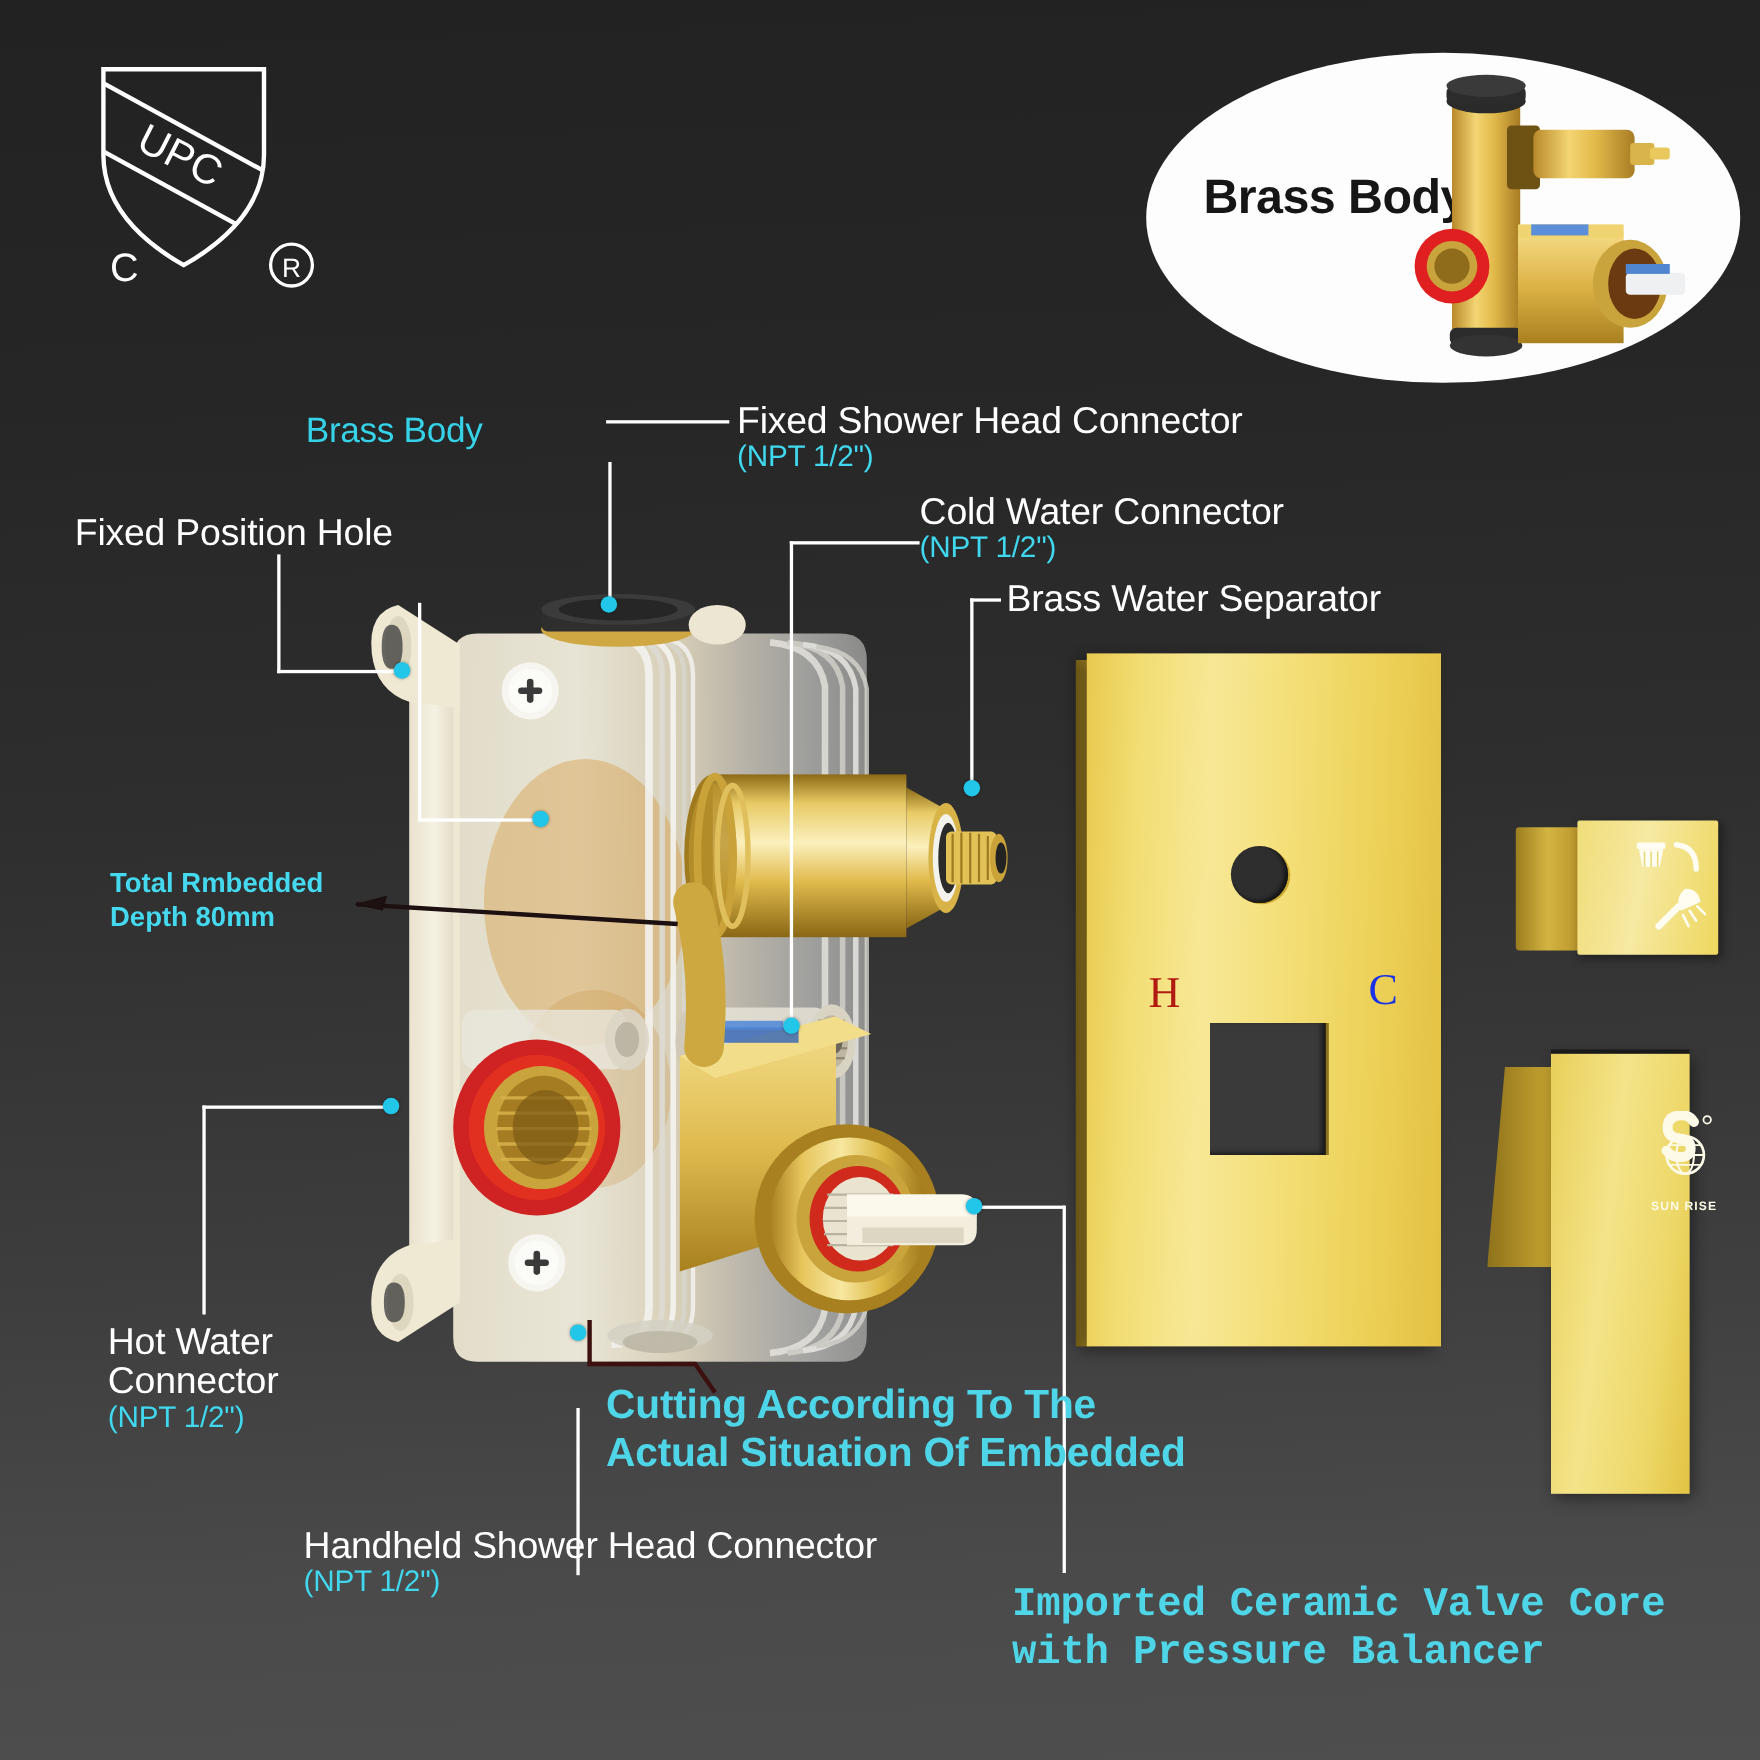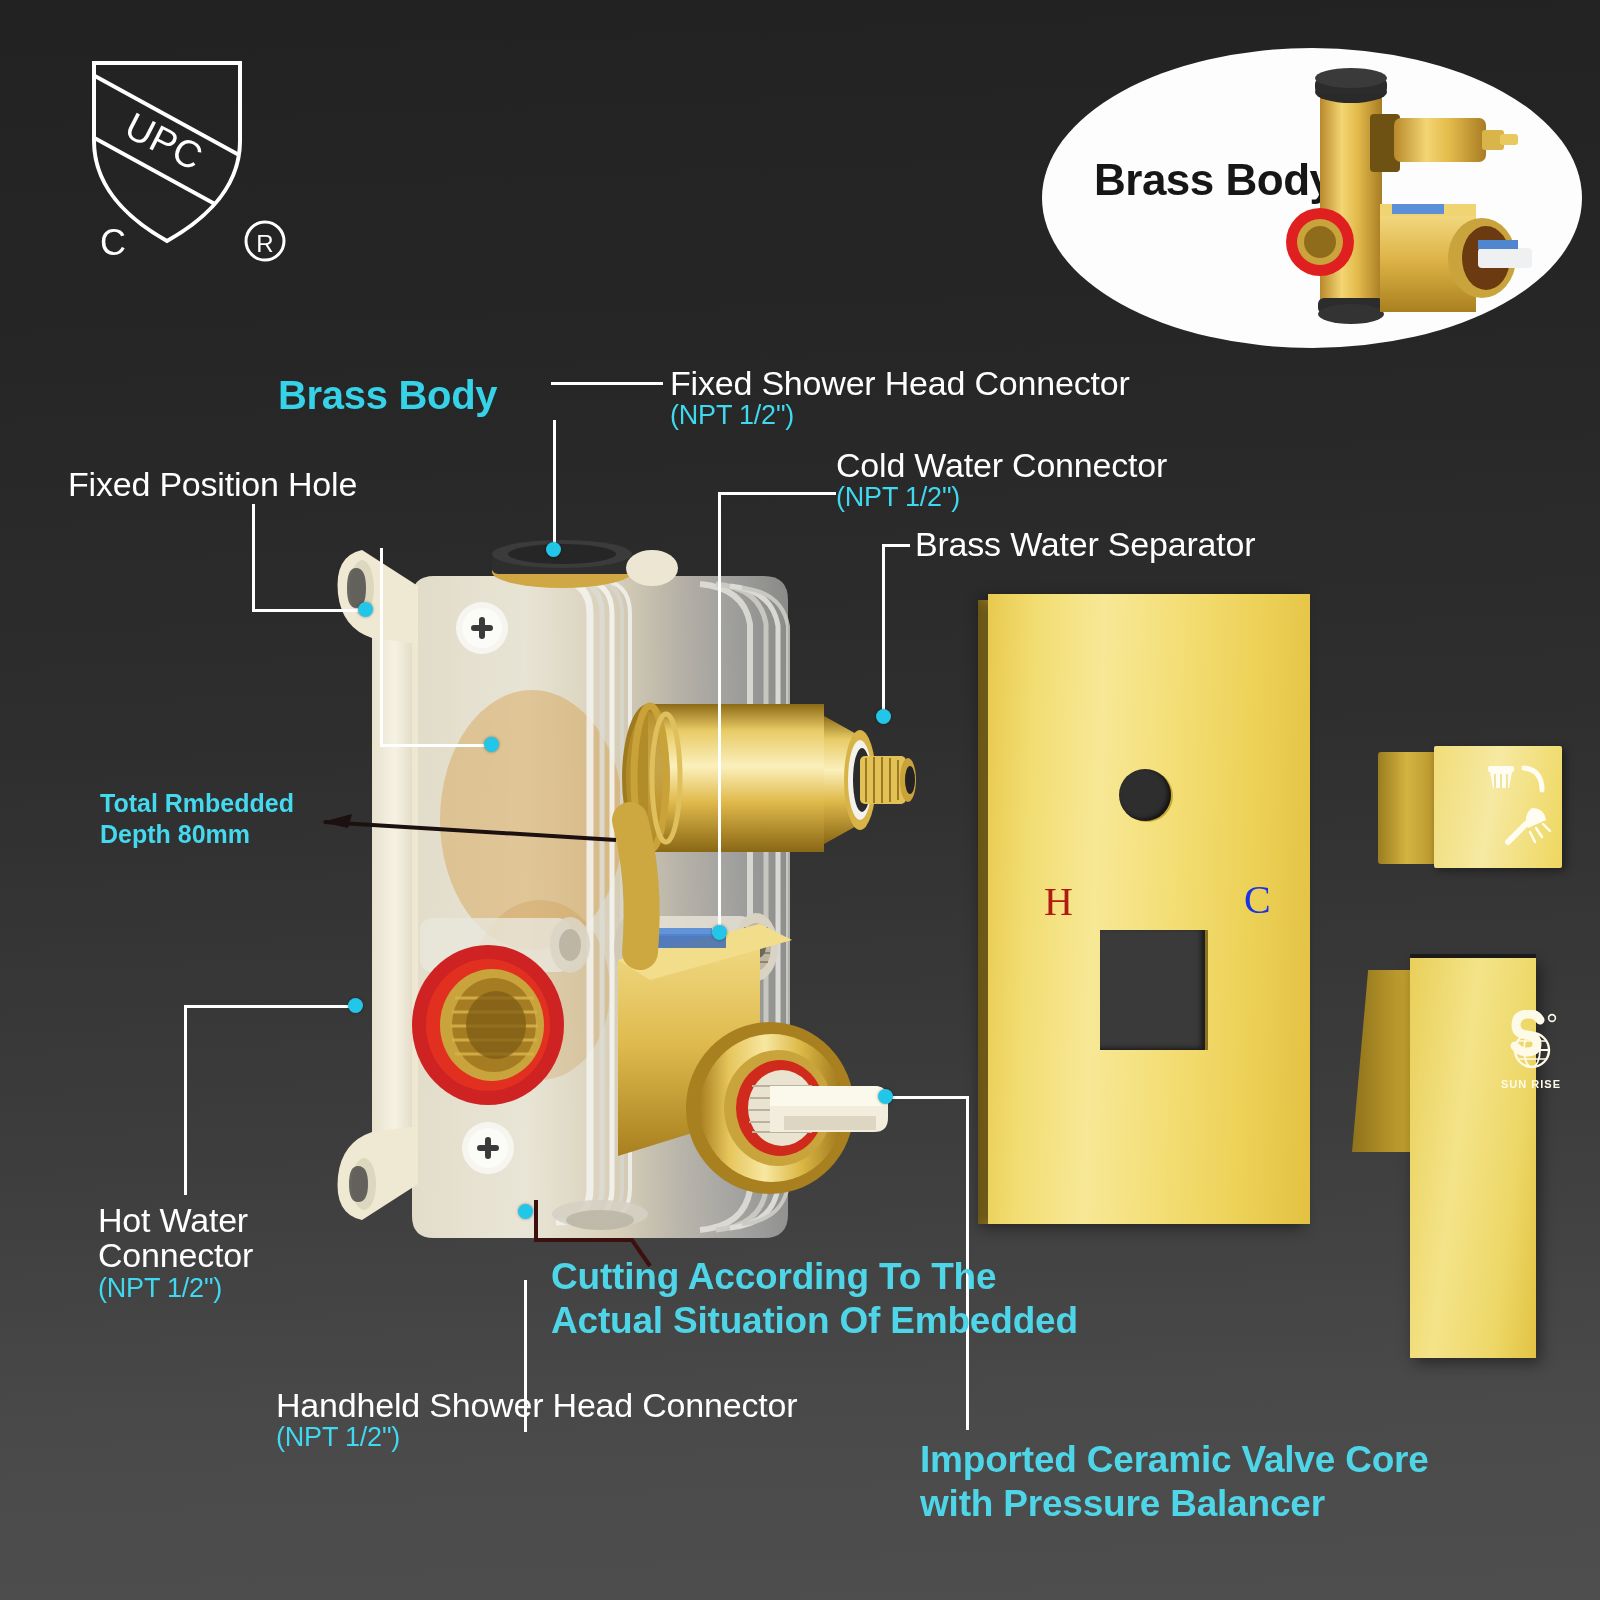--- a/index.html
+++ b/index.html
@@ -13,21 +13,21 @@
     background:linear-gradient(178deg,#222222 0%,#262626 22%,#2e2e2e 45%,#3d3d3d 70%,#4a4a4a 88%,#4e4e4e 100%);
     overflow:hidden;
   }
   
   .abs{position:absolute;}
   
   .lbl{position:absolute;white-space:nowrap;line-height:1.04;}
   .lbl .main{color:#ffffff;font-size:34px;font-weight:400;letter-spacing:-.2px;display:block;}
   .lbl .sub{color:#3fd8ef;font-size:27px;font-weight:400;letter-spacing:-.2px;display:block;}
   .lbl.cyanblock span{color:#4ed6e8;font-size:37px;font-weight:600;display:block;line-height:1.18;letter-spacing:-.2px;}
-  .lbl.bigcyan{color:#35d2e8;font-size:40px;font-weight:bold;letter-spacing:-.3px;}
+  .lbl.bigcyan{color:#35d2e8;font-size:32px;font-weight:normal;letter-spacing:-.3px;}
   .lbl.depth span{color:#45d9ef;font-size:25px;font-weight:600;display:block;line-height:1.22;}
   
   .ln{position:absolute;background:#ffffff;}
   .lnh{height:3px;}
   .lnv{width:3px;}
   .dot{position:absolute;width:15px;height:15px;border-radius:50%;background:#22c6e8;
        box-shadow:0 0 3px rgba(0,0,0,.4);}
   
   #upc{left:72px;top:55px;width:250px;height:225px;}
   
@@ -62,21 +62,21 @@
   
   #handle{left:1352px;top:952px;width:220px;height:412px;}
   .h-side{position:absolute;left:0;top:18px;width:62px;height:182px;
     background:linear-gradient(90deg,#8f721c,#caa832);
     clip-path:polygon(26% 0,100% 0,100% 100%,0 100%);}
   .h-face{position:absolute;left:58px;top:6px;width:126px;height:400px;
     background:linear-gradient(97deg,#e9cf5a,#f4e489 40%,#edd767 75%,#e2c343);
     box-shadow:4px 5px 14px rgba(0,0,0,.45);}
   .h-top{position:absolute;left:58px;top:2px;width:126px;height:8px;background:#1d1d1d;}
   .sunrise{position:absolute;left:88px;top:52px;width:66px;text-align:center;}
-  .sunrise .sr-txt{color:#fdfae8;font-size:11px;letter-spacing:1px;font-weight:bold;margin-top:2px;}
+  .sunrise .sr-txt{color:#fdfae8;font-size:11px;letter-spacing:1px;font-weight:bold;margin-top:14px;}
 </style>
 </head>
 <body>
 
 <div id="stage">
 
   <div class="abs" id="upc">
     <svg width="250" height="225" viewBox="0 0 250 225">
       <defs>
         <clipPath id="shclip">
@@ -438,18 +438,18 @@
   <div class="lbl cyanblock" style="left:551px;top:1255px;">
     <span>Cutting According To The</span>
     <span>Actual Situation Of Embedded</span>
   </div>
 
   <div class="lbl" style="left:276px;top:1388px;">
     <span class="main">Handheld Shower Head Connector</span>
     <span class="sub">(NPT 1/2")</span>
   </div>
 
-  <div class="lbl cyanblock" style="left:920px;top:1438px;">
+  <div class="lbl cyanblock" style="left:920px;top:1438px;font-family:Liberation Mono, monospace;">
     <span>Imported Ceramic Valve Core</span>
     <span>with Pressure Balancer</span>
   </div>
 
 </div>
 
 </body></html>

